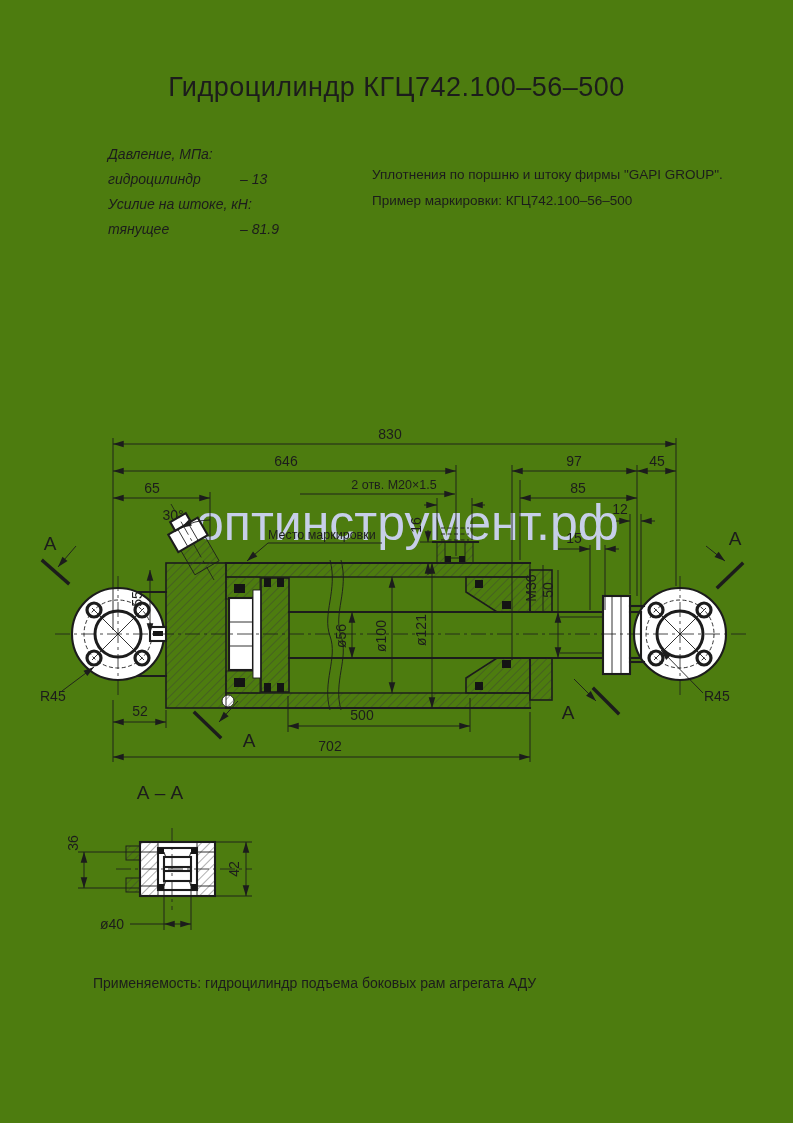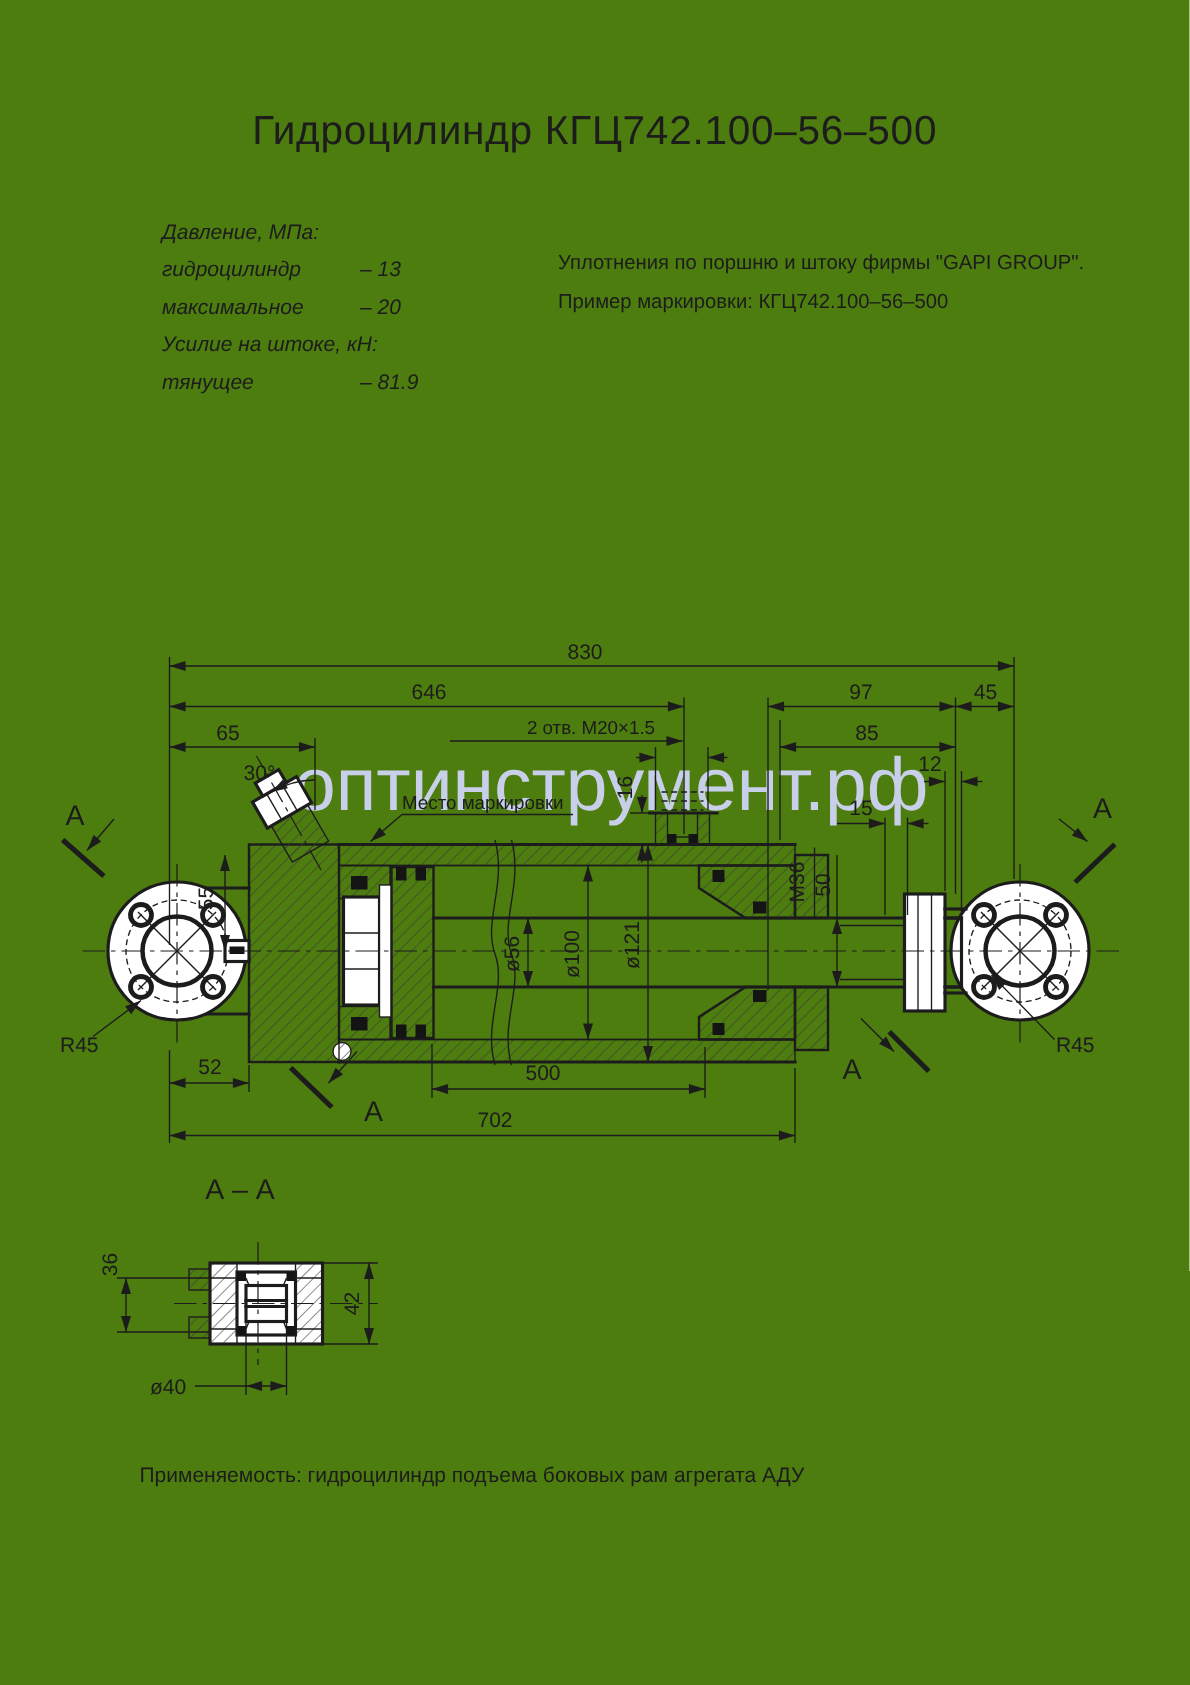--- a/index.html
+++ b/index.html
@@ -40,24 +40,20 @@
   <div id="specs">
     <div class="spec-row">
         <span class="spec-label">Давление, МПа:</span>
         <span class="spec-value"></span>
       </div>
     <div class="spec-row">
         <span class="spec-label">гидроцилиндр</span>
         <span class="spec-value">– 13</span>
       </div>
     <div class="spec-row">
-        <span class="spec-label">максимальное</span>
-        <span class="spec-value">– 20</span>
-      </div>
-    <div class="spec-row">
         <span class="spec-label">Усилие на штоке, кН:</span>
         <span class="spec-value"></span>
       </div>
     <div class="spec-row">
         <span class="spec-label">тянущее</span>
         <span class="spec-value">– 81.9</span>
       </div>
   </div>
 
   <div id="notes">

